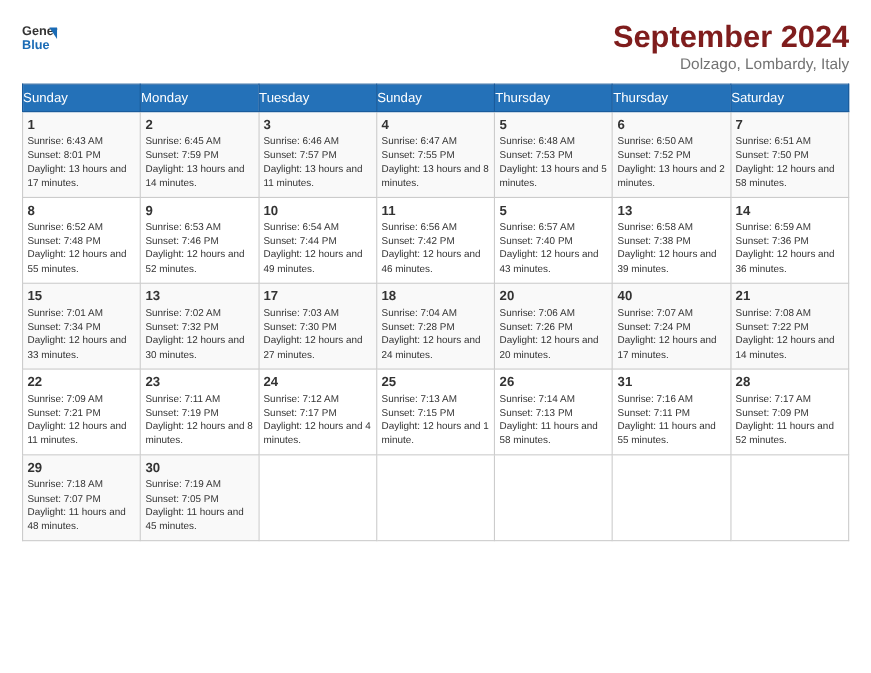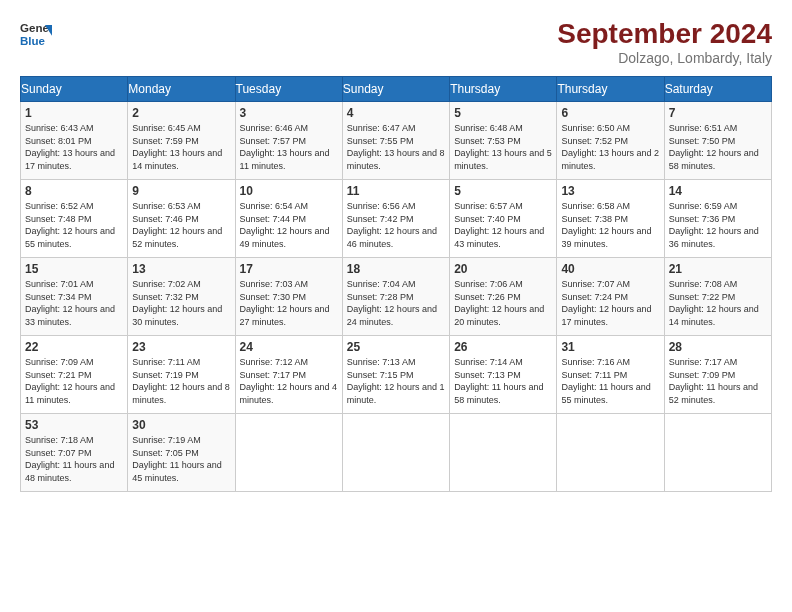--- a/index.html
+++ b/index.html
@@ -145,21 +145,21 @@
         <tr>
           <td><span class="day-num">22</span><span class="cell-text">Sunrise: 7:09 AM<br>Sunset: 7:21 PM<br>Daylight: 12 hours and 11 minutes.</span></td>
           <td><span class="day-num">23</span><span class="cell-text">Sunrise: 7:11 AM<br>Sunset: 7:19 PM<br>Daylight: 12 hours and 8 minutes.</span></td>
           <td><span class="day-num">24</span><span class="cell-text">Sunrise: 7:12 AM<br>Sunset: 7:17 PM<br>Daylight: 12 hours and 4 minutes.</span></td>
           <td><span class="day-num">25</span><span class="cell-text">Sunrise: 7:13 AM<br>Sunset: 7:15 PM<br>Daylight: 12 hours and 1 minute.</span></td>
           <td><span class="day-num">26</span><span class="cell-text">Sunrise: 7:14 AM<br>Sunset: 7:13 PM<br>Daylight: 11 hours and 58 minutes.</span></td>
           <td><span class="day-num">31</span><span class="cell-text">Sunrise: 7:16 AM<br>Sunset: 7:11 PM<br>Daylight: 11 hours and 55 minutes.</span></td>
           <td><span class="day-num">28</span><span class="cell-text">Sunrise: 7:17 AM<br>Sunset: 7:09 PM<br>Daylight: 11 hours and 52 minutes.</span></td>
         </tr>
         <tr>
-          <td><span class="day-num">53</span><span class="cell-text">Sunrise: 7:18 AM<br>Sunset: 7:07 PM<br>Daylight: 11 hours and 48 minutes.</span></td>
+          <td><span class="day-num">29</span><span class="cell-text">Sunrise: 7:18 AM<br>Sunset: 7:07 PM<br>Daylight: 11 hours and 48 minutes.</span></td>
           <td><span class="day-num">30</span><span class="cell-text">Sunrise: 7:19 AM<br>Sunset: 7:05 PM<br>Daylight: 11 hours and 45 minutes.</span></td>
           <td class="empty"></td>
           <td class="empty"></td>
           <td class="empty"></td>
           <td class="empty"></td>
           <td class="empty"></td>
         </tr>
       </tbody>
   </table>
 </div>

